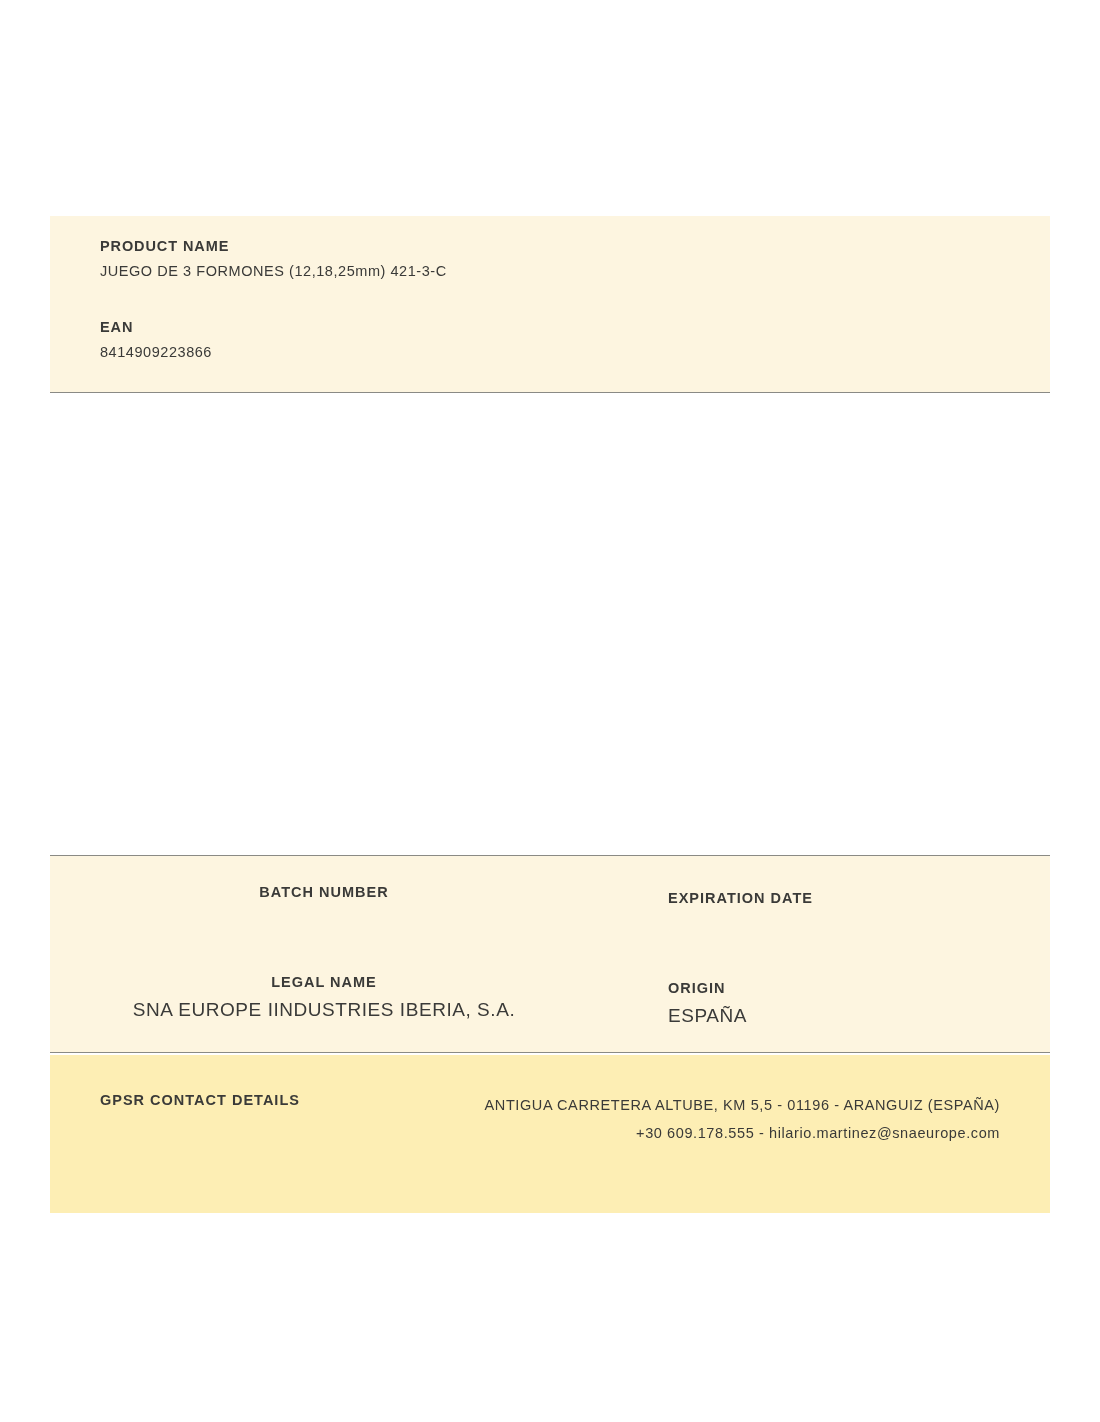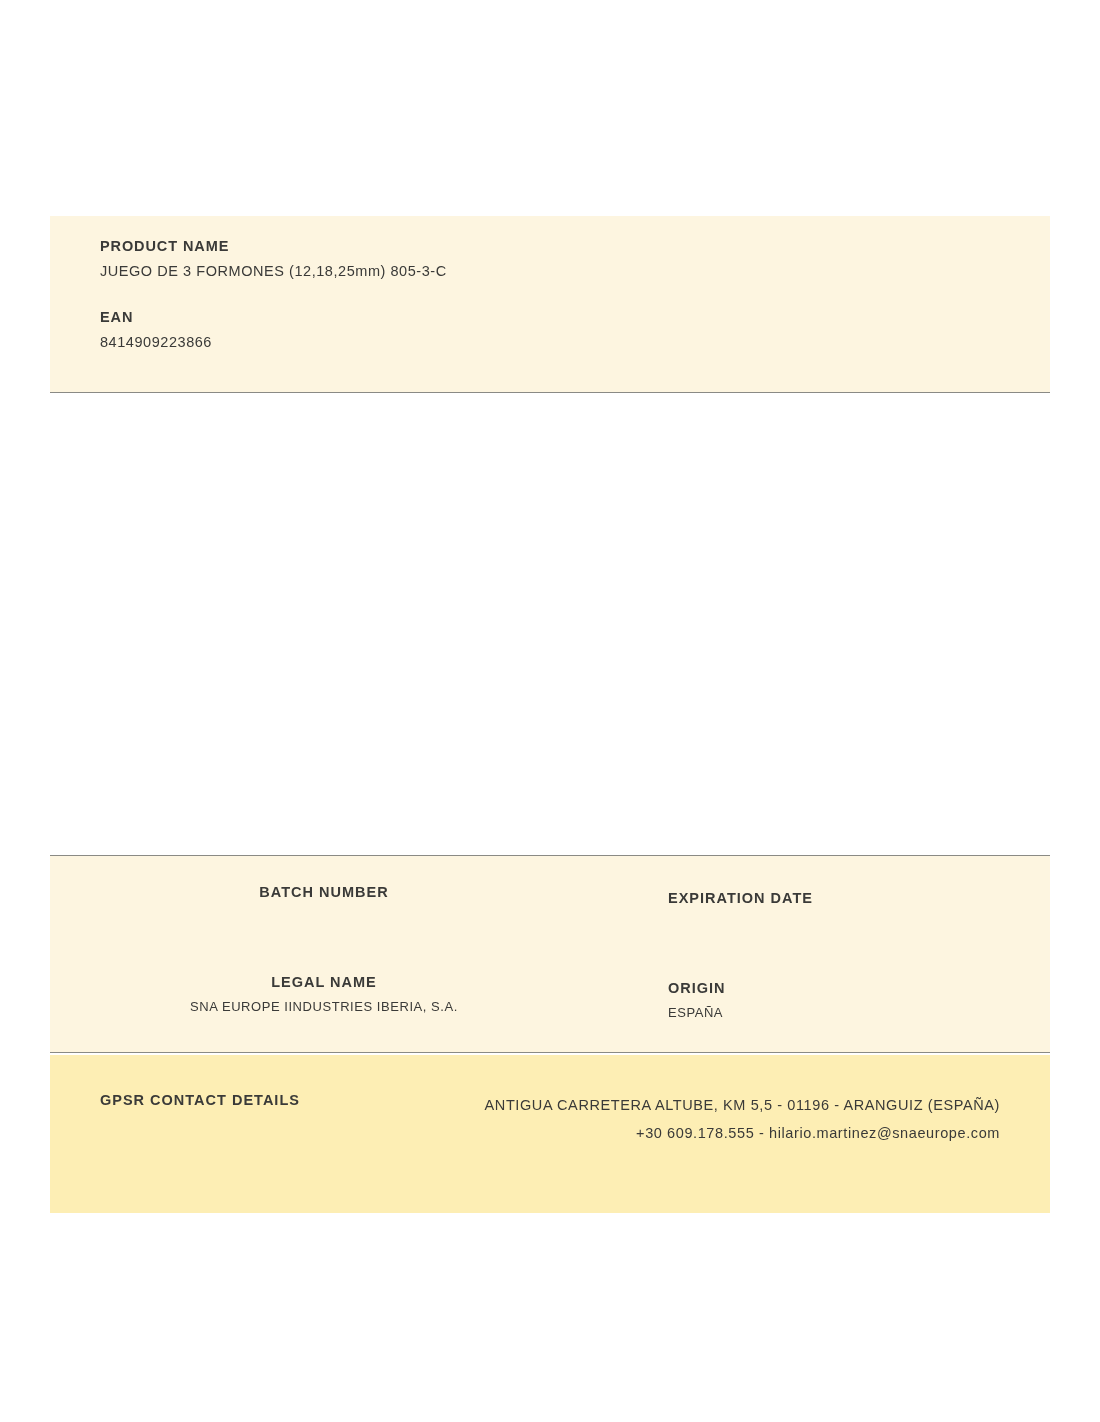--- a/index.html
+++ b/index.html
@@ -41,21 +41,21 @@
     margin: 0;
   }
   .field-value {
     font-size: 14.5px;
     letter-spacing: 0.55px;
     color: #3a3a38;
     margin: 9px 0 0 0;
     font-weight: normal;
   }
   .gap-block {
-    margin-top: 30px;
+    margin-top: 40px;
   }
 
   
   .detail-block {
     position: absolute;
     left: 50px;
     top: 855px;
     width: 1000px;
     height: 198px;
     background: #fdf5e0;
@@ -85,21 +85,21 @@
     text-align: left;
     margin-top: 6px;
   }
   .detail-label {
     font-size: 14.5px;
     font-weight: bold;
     letter-spacing: 1.0px;
     color: #3a3a38;
   }
   .detail-value {
-    font-size: 13px;
+    font-size: 19px;
     letter-spacing: 0.55px;
     color: #3a3a38;
     margin-top: 9px;
     min-height: 17px;
   }
 
   
   .gpsr-block {
     position: absolute;
     left: 50px;
@@ -135,21 +135,21 @@
     white-space: nowrap;
   }
 </style>
 </head>
 <body>
 
 <div class="page">
 
   <div class="product-block">
     <div class="field-label">PRODUCT NAME</div>
-    <div class="field-value">JUEGO DE 3 FORMONES (12,18,25mm) 805-3-C</div>
+    <div class="field-value">JUEGO DE 3 FORMONES (12,18,25mm) 421-3-C</div>
 
     <div class="gap-block">
       <div class="field-label">EAN</div>
       <div class="field-value">8414909223866</div>
     </div>
   </div>
 
   <div class="detail-block">
 
     <div class="detail-row row1">

